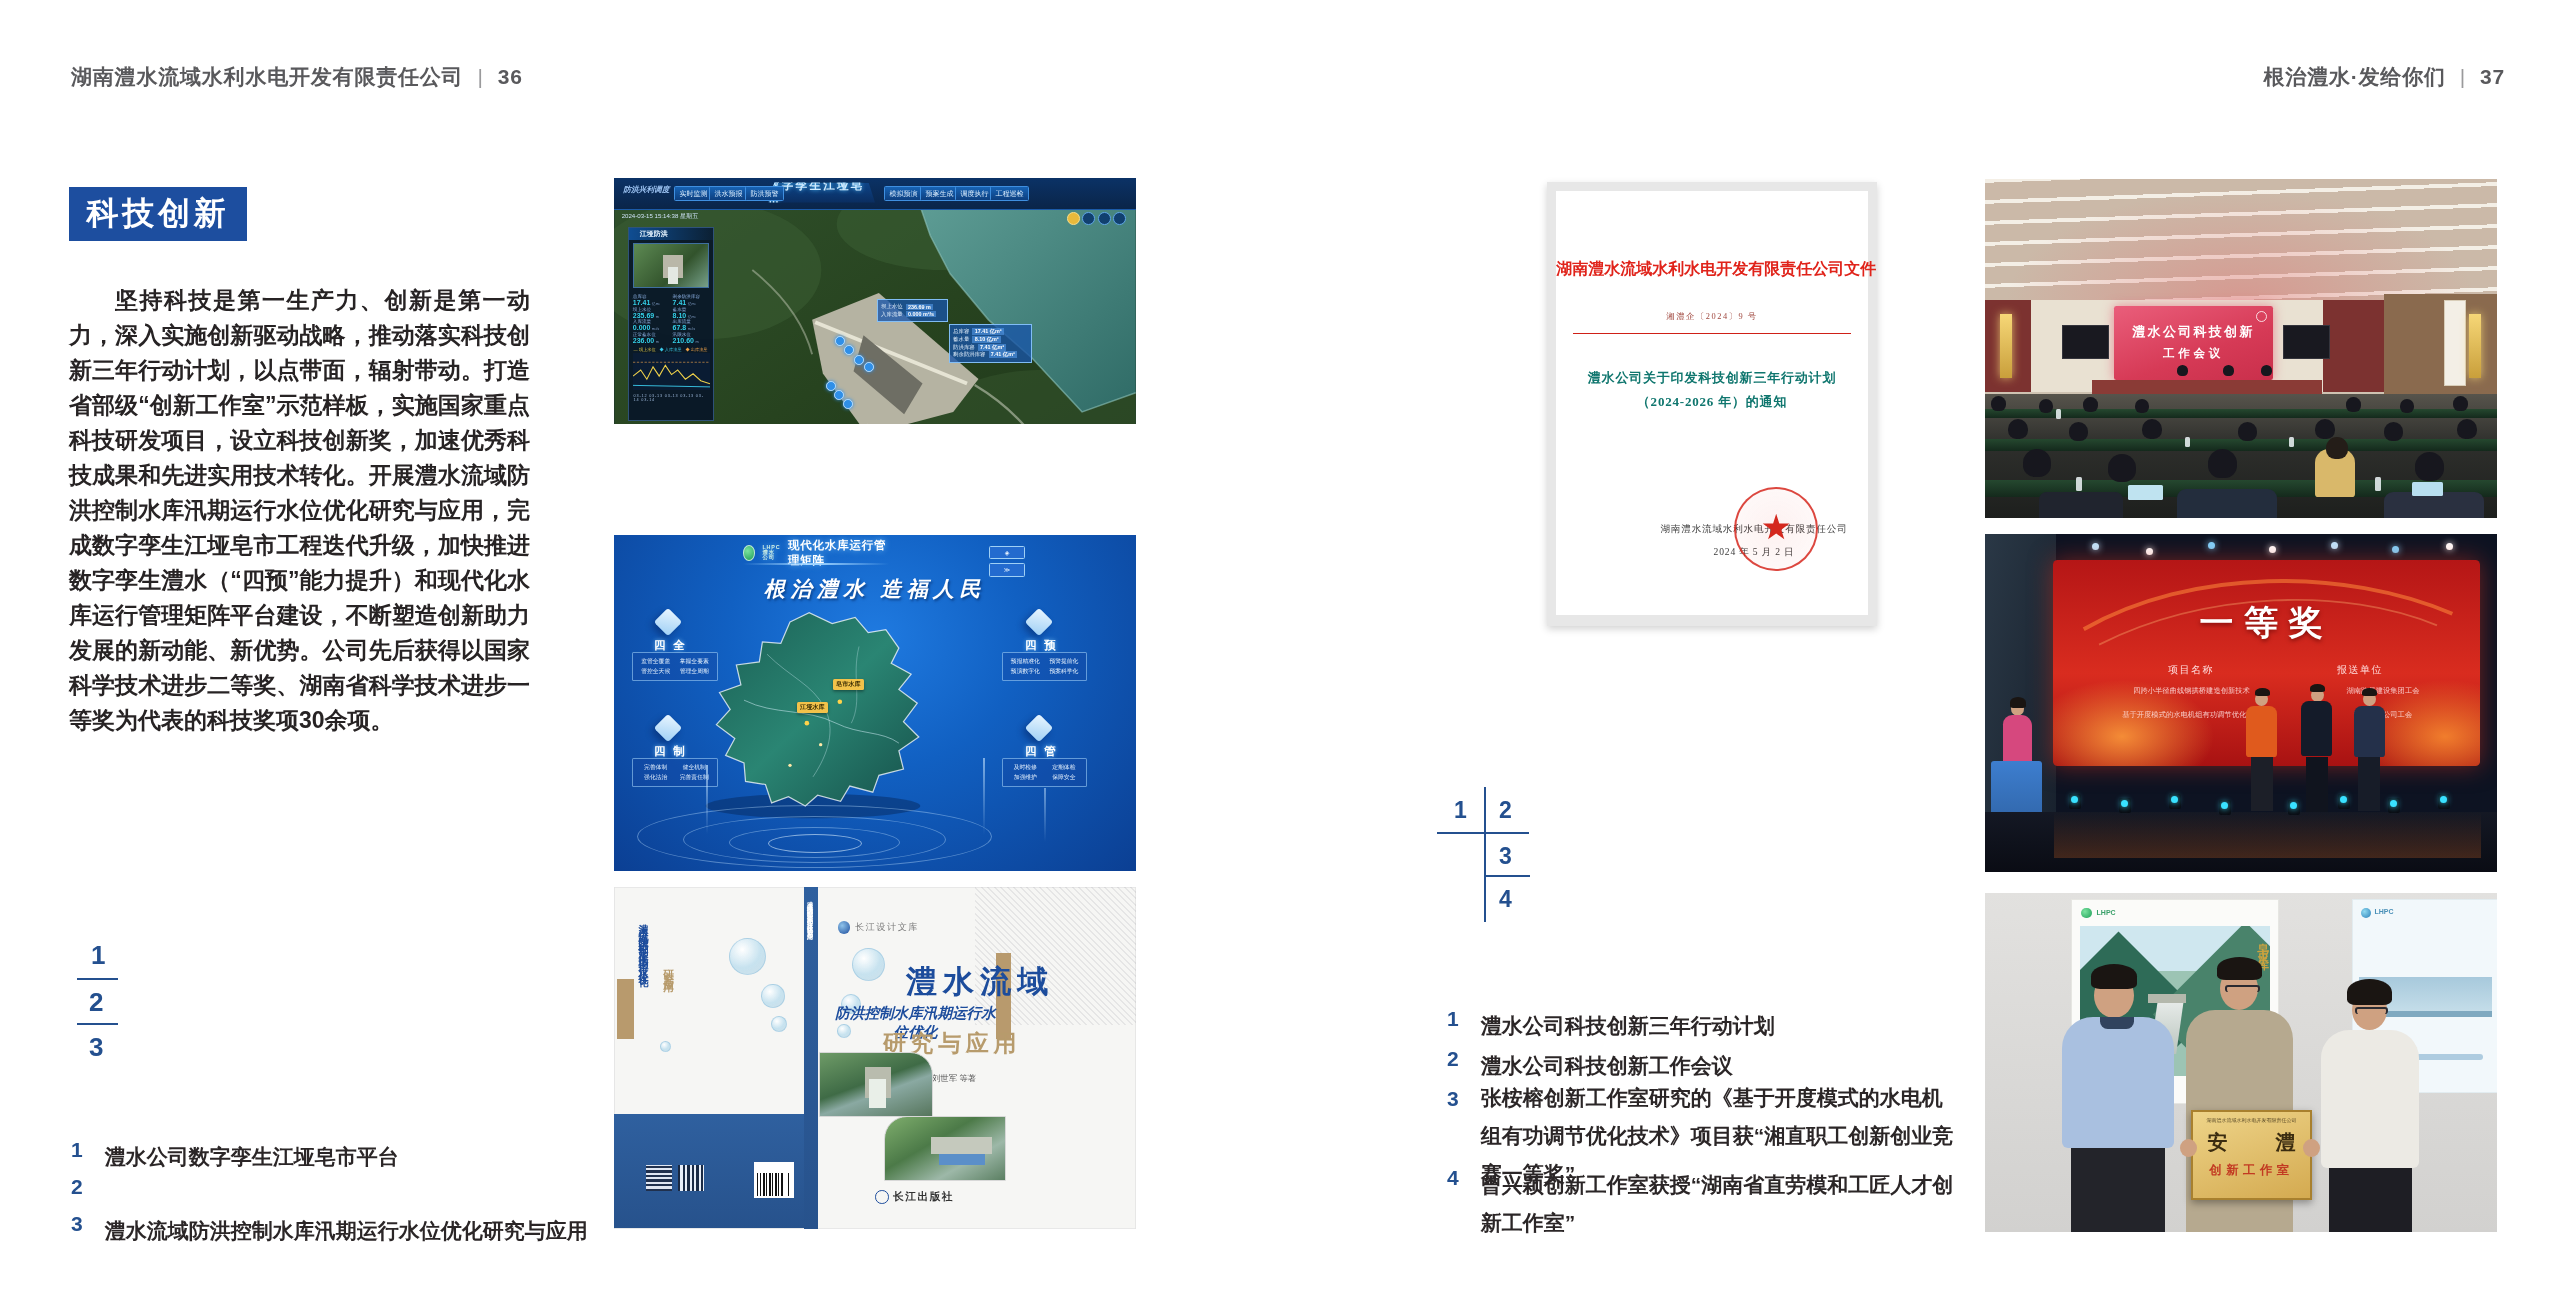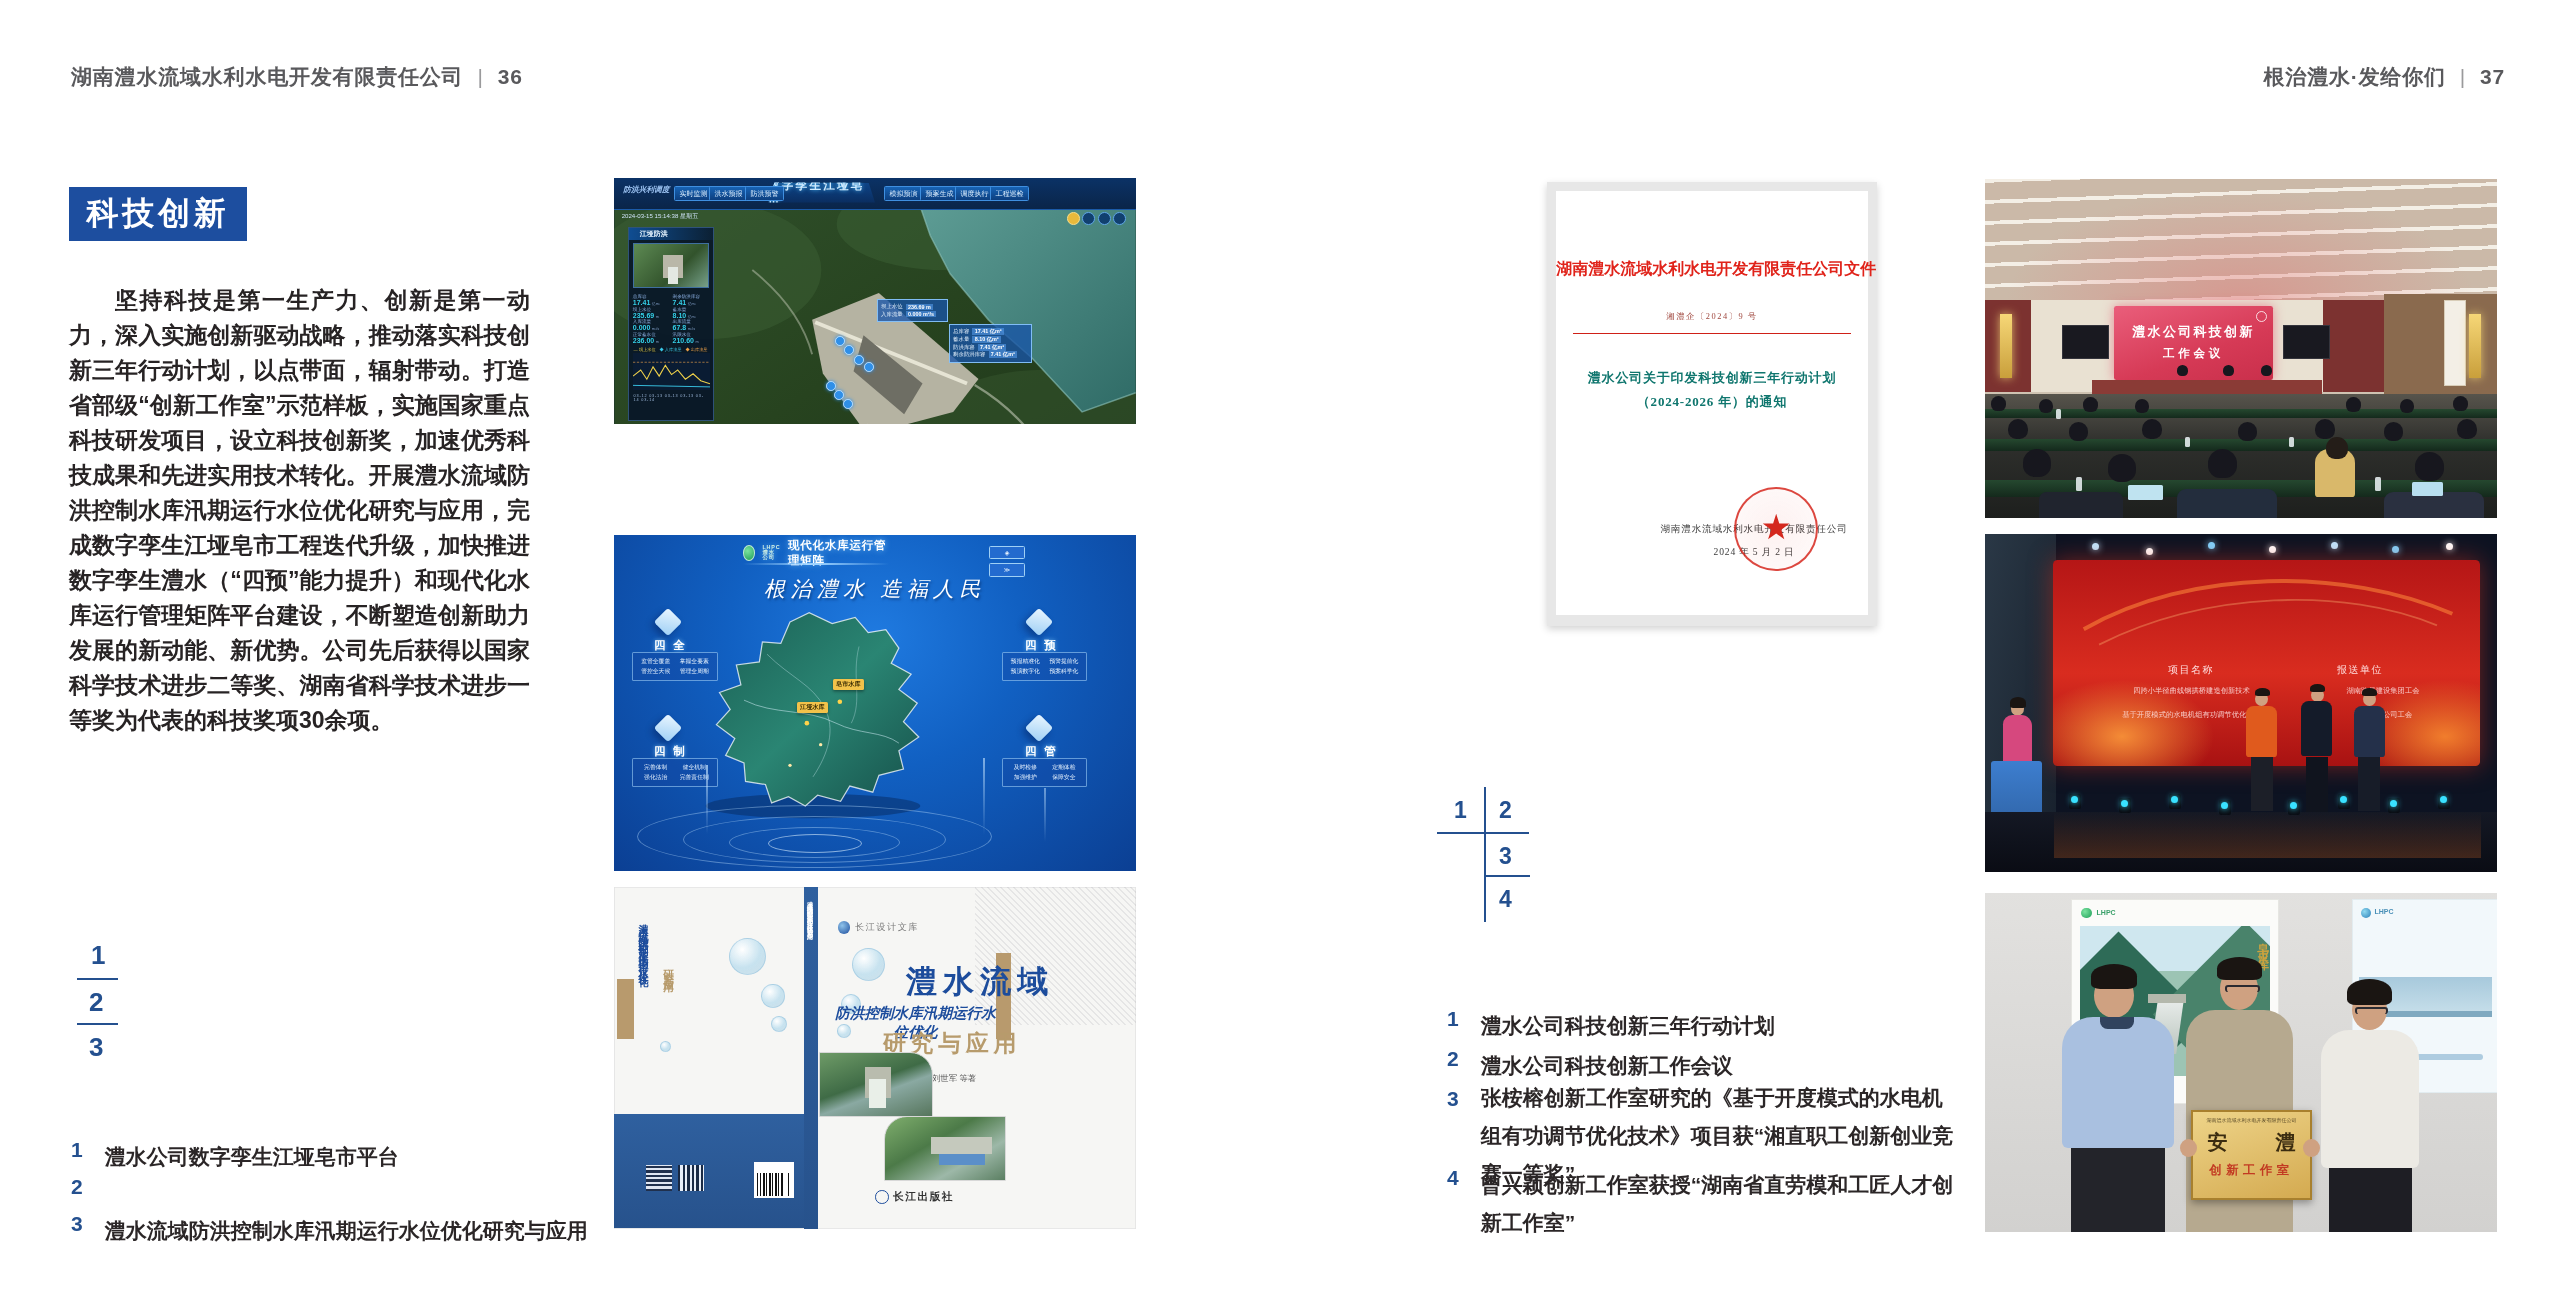--- a/index.html
+++ b/index.html
@@ -46,21 +46,21 @@
   .dot{position:absolute;width:7.7px;height:7.7px;border-radius:50%;background:#2f8fe8;border:1.5px solid #bfe2ff;box-shadow:0 0 3.8px #2f8fe8;}
   .gauge{width:18.4px;height:18.4px;border-radius:50%;border:2.3px solid #2bd4f0;}
   
   .mx{background:radial-gradient(ellipse at 50% 30%,#1f7ae0 0%,#1160c2 40%,#0b3f93 100%);}
   .mx-titlebar{position:absolute;left:129px;top:7.7px;width:146px;height:20px;display:flex;align-items:center;gap:7px;
     color:#fff;font-weight:bold;font-size:11.5px;letter-spacing:0.8px;text-shadow:0 0 6.1px rgba(120,200,255,.9);}
   .mx-logo{width:14px;height:14px;border-radius:50%;background:radial-gradient(circle at 35% 35%,#7be3a0,#1d9e57);
     border:1.5px solid #bfead2;}
   .mx-logo-sub{font-size:5.4px;color:#d9f4e4;line-height:5.4px;font-weight:bold;}
   .mx-slogan{position:absolute;color:#fff;font-family:"Liberation Serif",serif;font-style:italic;
-    font-weight:normal;font-size:21px;letter-spacing:5.4px;text-shadow:1.5px 1.5px 2.3px rgba(0,30,80,.5);}
+    font-weight:bold;font-size:21px;letter-spacing:5.4px;text-shadow:1.5px 1.5px 2.3px rgba(0,30,80,.5);}
   .mx-corner-title{position:absolute;color:#fff;font-size:11.5px;font-weight:bold;letter-spacing:2.3px;text-shadow:0 0 4.6px rgba(150,220,255,.8);}
   .mx-box{position:absolute;width:74px;border:0.8px solid rgba(170,220,255,.55);background:rgba(20,70,160,.35);
     display:grid;grid-template-columns:1fr 1fr;gap:1.5px 3.1px;padding:3.8px 4.6px;border-radius:1.5px;}
   .mx-box span{color:#eaf5ff;font-size:5.8px;white-space:nowrap;text-align:center;}
   .mx-ico{position:absolute;width:20px;height:20px;background:linear-gradient(145deg,#eaf6ff,#9fd0f5);
     transform:rotate(45deg);border-radius:3.1px;box-shadow:0 4.6px 7.7px rgba(0,20,70,.4);}
   .mx-label{position:absolute;background:#f2c24a;color:#3a2d05;font-size:6.1px;font-weight:bold;
     padding:0.8px 3.1px;border-radius:1.5px;box-shadow:0 1.5px 3.1px rgba(0,0,0,.4);}
   .ring{position:absolute;border:0.8px solid rgba(190,225,255,.4);border-radius:50%;}
   
@@ -547,20 +547,21 @@
     <div class="spot" style="left:407px;top:12.3px;background:#7fd4ff;box-shadow:0 0 7.7px #7fd4ff;"></div>
     <div class="spot" style="left:461px;top:9.2px;background:#ffffff;box-shadow:0 0 7.7px #fff;"></div>
     <div class="abs" style="left:0;top:0;width:71px;height:338px;background:linear-gradient(100deg,#2a3846,#17202c);"></div>
     <div class="abs" style="left:68px;top:26px;width:427px;height:206px;border-radius:4.6px;background:linear-gradient(180deg,#b51616,#d92c1f 55%,#a81212);box-shadow:0 0 23px rgba(220,50,30,.5);overflow:hidden;">
       <div class="abs" style="left:-31px;top:115px;width:200px;height:123px;background:radial-gradient(ellipse,rgba(255,160,60,.85),transparent 65%);"></div>
       <div class="abs" style="left:292px;top:115px;width:200px;height:123px;background:radial-gradient(ellipse,rgba(255,150,50,.8),transparent 65%);"></div>
       <svg class="abs" style="left:0;top:0;" width="427" height="206" viewBox="0 0 556 268">
         <path d="M40,90 C180,10 380,10 520,70" stroke="rgba(255,140,60,.55)" stroke-width="5" fill="none"></path>
         <path d="M60,110 C200,40 380,35 500,85" stroke="rgba(255,190,120,.35)" stroke-width="2.5" fill="none"></path>
       </svg>
+      <div style="text-align:center;margin-top:40px;color:#fff;font-family:'Liberation Serif',serif;font-weight:bold;font-size:34px;letter-spacing:10.7px;text-shadow:0 1.5px 4.6px rgba(80,0,0,.6);">一等奖</div>
       <div class="abs" style="left:69px;top:103px;width:138px;text-align:center;color:#ffdede;font-size:10px;letter-spacing:1.5px;">项目名称</div>
       <div class="abs" style="left:238px;top:103px;width:138px;text-align:center;color:#ffdede;font-size:10px;letter-spacing:1.5px;">报送单位</div>
       <div class="abs" style="left:31px;top:126px;width:215px;text-align:center;color:rgba(255,228,228,.85);font-size:7.3px;">四跨小半径曲线钢拱桥建造创新技术</div>
       <div class="abs" style="left:31px;top:150px;width:215px;text-align:center;color:rgba(255,228,228,.85);font-size:7.3px;">基于开度模式的水电机组有功调节优化技术</div>
       <div class="abs" style="left:253px;top:126px;width:154px;text-align:center;color:rgba(255,228,228,.85);font-size:7.3px;">湖南路桥建设集团工会</div>
       <div class="abs" style="left:253px;top:150px;width:154px;text-align:center;color:rgba(255,228,228,.85);font-size:7.3px;">湖南澧水公司工会</div>
     </div>
 
     <div class="person-head" style="left:26px;top:167px;width:13px;height:14.6px;"></div>
     <div class="person-hair" style="left:24.6px;top:163px;width:16px;height:10.7px;"></div>

